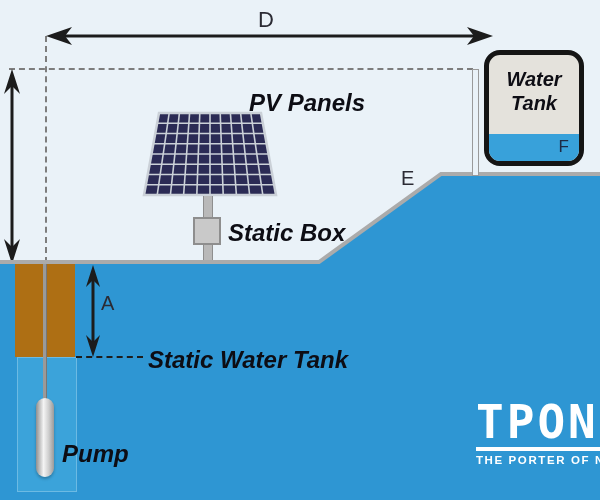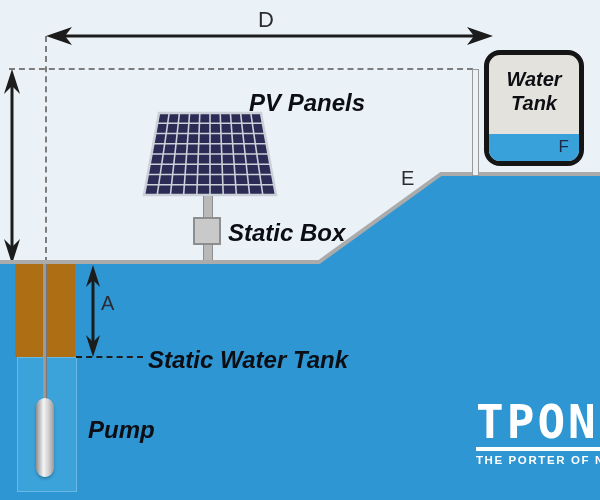--- a/index.html
+++ b/index.html
@@ -104,21 +104,21 @@
   <svg class="abs" style="left:83px;top:264px;" width="20" height="94" viewBox="0 0 20 94">
     <line x1="10" y1="12" x2="10" y2="82" stroke="#1c1c1c" stroke-width="3"></line>
     <polygon points="10,1 3,23 10,16 17,23" fill="#1c1c1c"></polygon>
     <polygon points="10,93 3,71 10,78 17,71" fill="#1c1c1c"></polygon>
   </svg>
   <div class="abs dim" style="left:101px;top:292px;font-size:20px;">A</div>
 
   <div class="abs dash-black" style="left:76px;top:356px;width:67px;"></div>
   <div class="abs lbl" style="left:148px;top:346px;">Static Water Tank</div>
 
-  <div class="abs lbl" style="left:62px;top:416px;margin-left:26px;">Pump</div>
+  <div class="abs lbl" style="left:62px;top:440px;">Pump</div>
 
   <div class="abs dim" style="left:401px;top:167px;font-size:20px;">E</div>
 
   <div class="abs pipe-light" style="left:472px;top:69px;width:5px;height:105px;"></div>
   <div class="abs tank" style="left:484px;top:50px;width:90px;height:106px;">
     <div class="tank-water" style="height:27px;"></div>
     <div class="tank-text">
       <div>Water</div>
       <div>Tank</div>
     </div>

